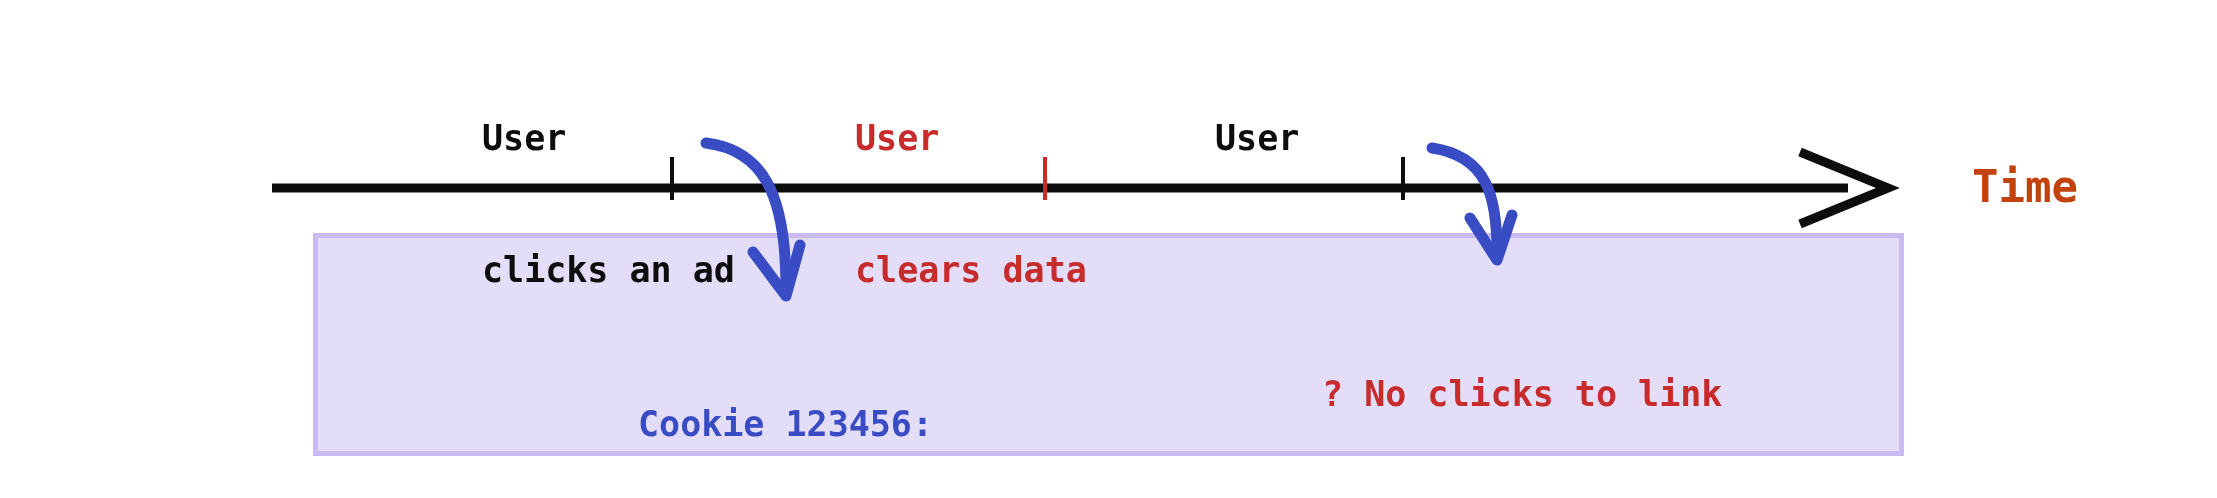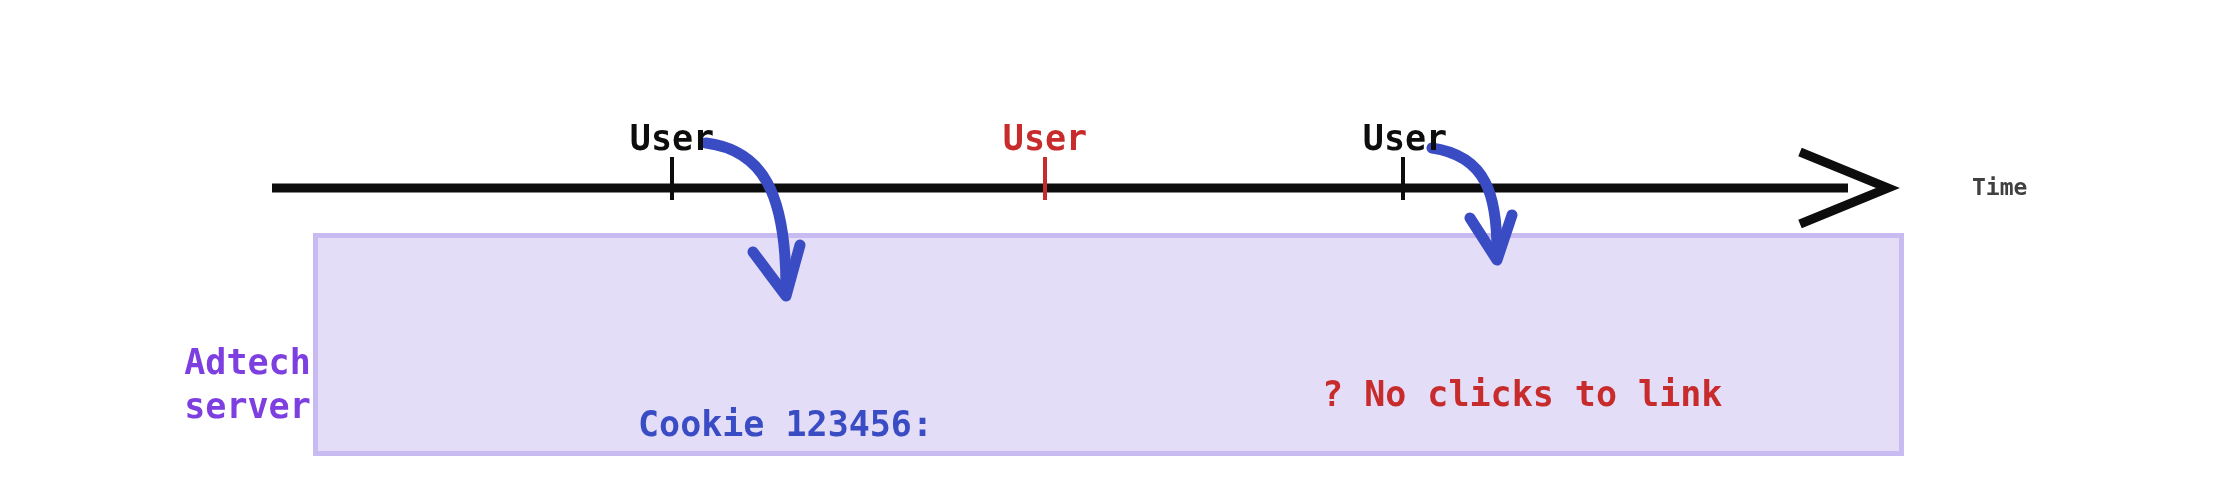--- a/index.html
+++ b/index.html
@@ -49,42 +49,41 @@
     left: 0;
     top: 0;
     width: 2217px;
     height: 498px;
     pointer-events: none;
   }
 
   
   .event-label {
     position: absolute;
-    text-align: center;
     font-size: 35px;
     line-height: 44px;
     font-weight: 700;
     white-space: pre;
   }
   .event-label .l1 { display: block; }
   .event-label .l2 { display: block; }
   .event-label.black { color: #0d0d0d; }
   .event-label.red   { color: #C72B2B; }
 
   #event-click    { left: 482px; top: 28px; width: 380px; }
   #event-clear    { left: 855px; top: 28px; width: 380px; }
   #event-convert  { left: 1215px; top: 28px; width: 380px; }
 
   
   .time-caption {
     position: absolute;
     left: 1972px;
     top: 165px;
-    color: #404040;
-    font-size: 23px;
+    color: #c2410c;
+    font-size: 44px;
     line-height: 44px;
     font-weight: 700;
     white-space: pre;
   }
 
   
   .box-note {
     position: absolute;
     font-size: 35px;
     line-height: 44px;
@@ -105,24 +104,20 @@
     color: #C72B2B;
   }
 </style>
 </head>
 <body>
 
 <div id="diagram">
 
   <div class="server-box"></div>
 
-  <div class="server-label">
-    <span class="l1">Adtech</span>
-    <span class="l2">server</span>
-  </div>
 
   <svg class="timeline-svg" viewBox="0 0 2217 498">
 
     <line x1="272" y1="188" x2="1848" y2="188" stroke="#0d0d0d" stroke-width="9"></line>
 
     <polyline points="1800,152 1888,188 1800,224" fill="none" stroke="#0d0d0d" stroke-width="9" stroke-linecap="butt" stroke-linejoin="miter"></polyline>
 
     <line x1="672" y1="157" x2="672" y2="200" stroke="#0d0d0d" stroke-width="4"></line>
 
     <line x1="1045" y1="157" x2="1045" y2="200" stroke="#C72B2B" stroke-width="4"></line>
@@ -131,24 +126,26 @@
 
     <path d="M 706,143 C 762,150 786,192 786,288" fill="none" stroke="#3A4CC4" stroke-width="11" stroke-linecap="round"></path>
     <polyline points="753,252 786,296 800,245" fill="none" stroke="#3A4CC4" stroke-width="11" stroke-linecap="round" stroke-linejoin="round"></polyline>
 
     <path d="M 1432,148 C 1487,156 1497,196 1497,252" fill="none" stroke="#3A4CC4" stroke-width="11" stroke-linecap="round"></path>
     <polyline points="1470,218 1497,260 1512,215" fill="none" stroke="#3A4CC4" stroke-width="11" stroke-linecap="round" stroke-linejoin="round"></polyline>
   </svg>
 
   <div class="event-label black" id="event-click">
     <span class="l1">User</span>
+    <span class="l2">clicks an ad</span>
   </div>
 
   <div class="event-label red" id="event-clear">
     <span class="l1">User</span>
+    <span class="l2">clears data</span>
   </div>
 
   <div class="event-label black" id="event-convert">
     <span class="l1">User</span>
   </div>
 
   <div class="time-caption">Time</div>
 
   <div class="box-note" id="note-cookie">
     <span class="line">Cookie 123456:</span>

